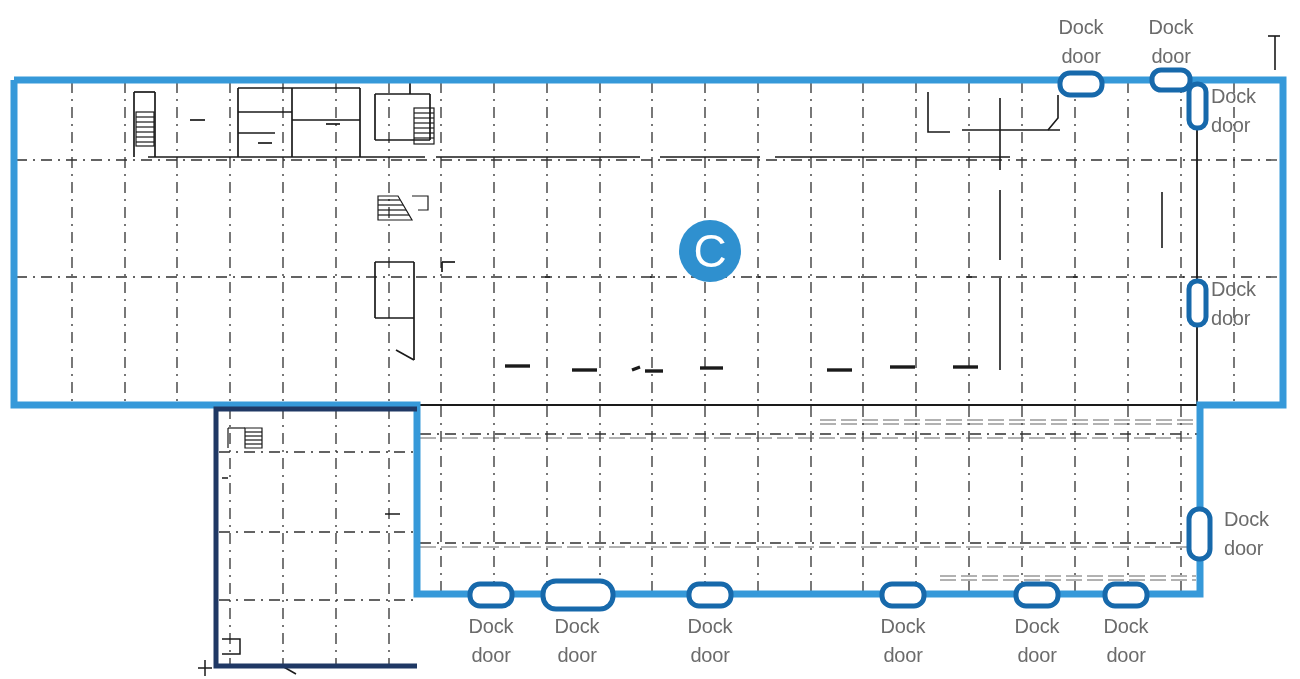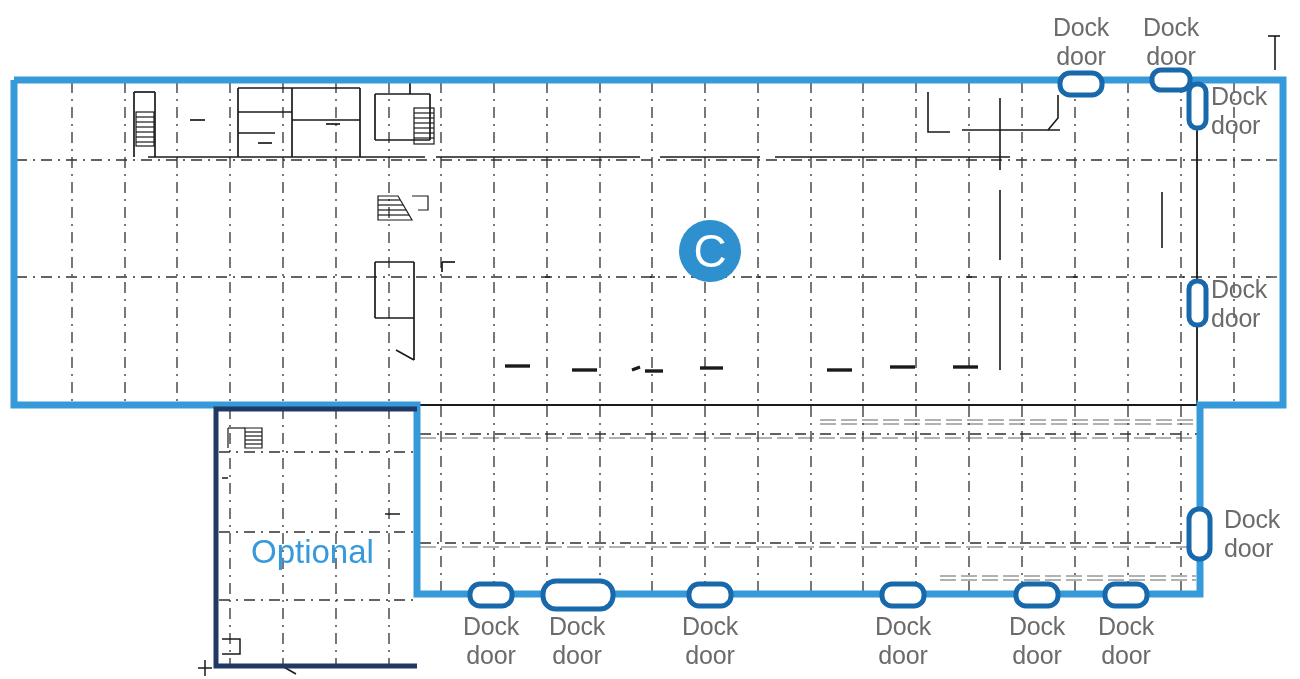--- a/index.html
+++ b/index.html
@@ -22,21 +22,21 @@
     position: absolute;
     left: 0;
     top: 0;
     width: 1300px;
     height: 679px;
     display: block;
   }
   .dock-label {
     position: absolute;
     font-family: "Liberation Sans", sans-serif;
-    font-size: 25px;
+    font-size: 20px;
     line-height: 29px;
     color: #6b6b6b;
     white-space: pre-line;
     letter-spacing: -0.2px;
   }
   .dock-label.center { text-align: center; transform: translateX(-50%); }
   .dock-label.left   { text-align: left; }
   .optional-label {
     position: absolute;
     font-family: "Liberation Sans", sans-serif;
@@ -306,17 +306,16 @@
 door</div>
   <div class="dock-label center" style="left:710px; top:612px;">Dock
 door</div>
   <div class="dock-label center" style="left:903px; top:612px;">Dock
 door</div>
   <div class="dock-label center" style="left:1037px; top:612px;">Dock
 door</div>
   <div class="dock-label center" style="left:1126px; top:612px;">Dock
 door</div>
 
-  <div class="optional-label" style="left:251px; top:533px;">Optional</div>
 
   <div class="zone-badge" style="left:679px; top:220px;">C</div>
 
 </div>
 
 </body></html>

